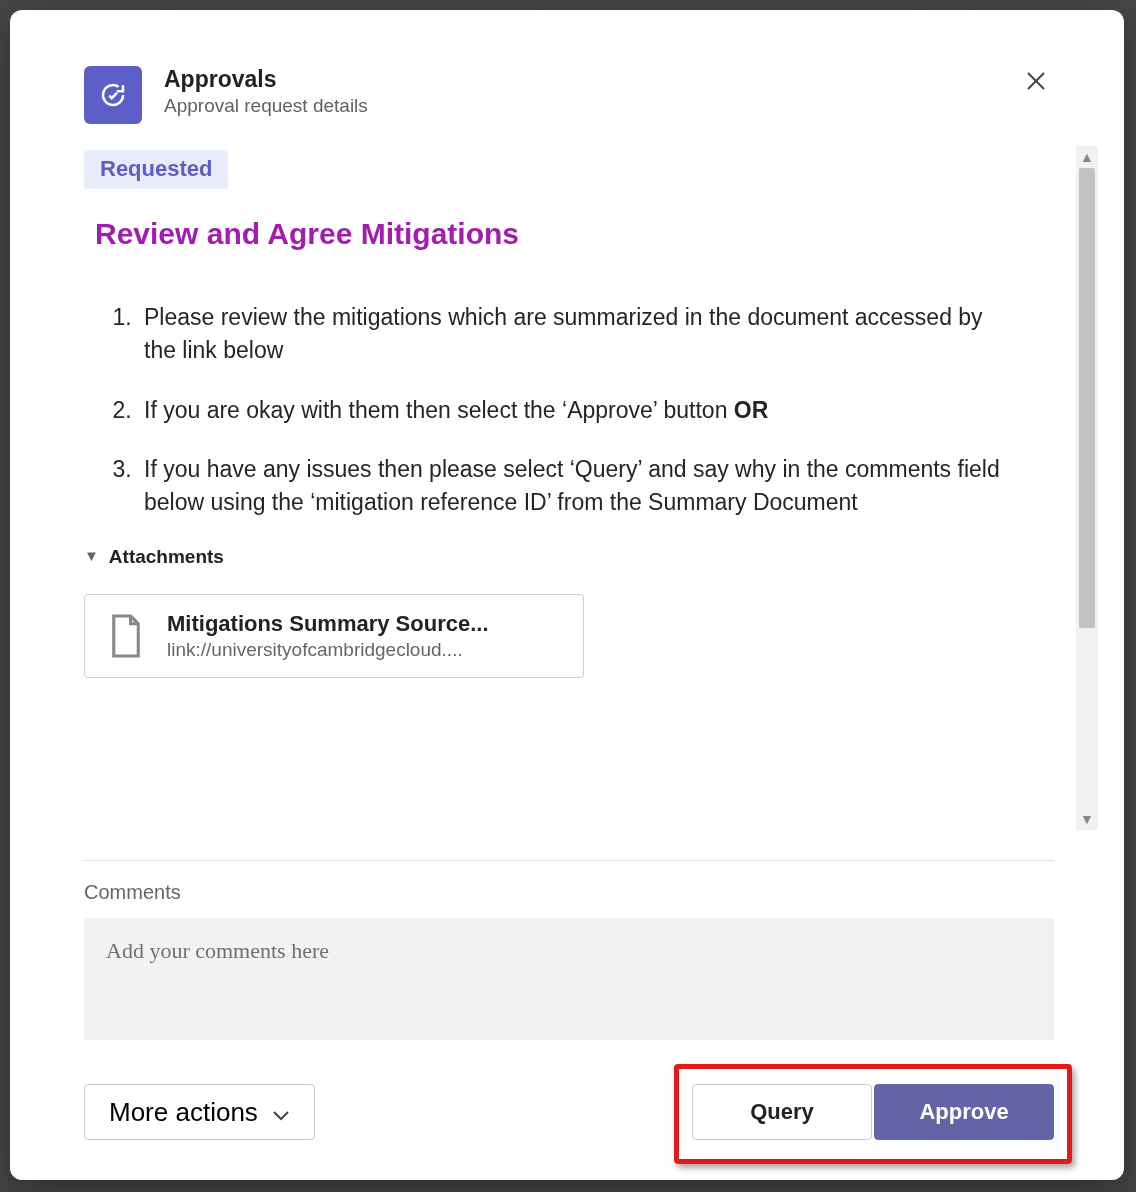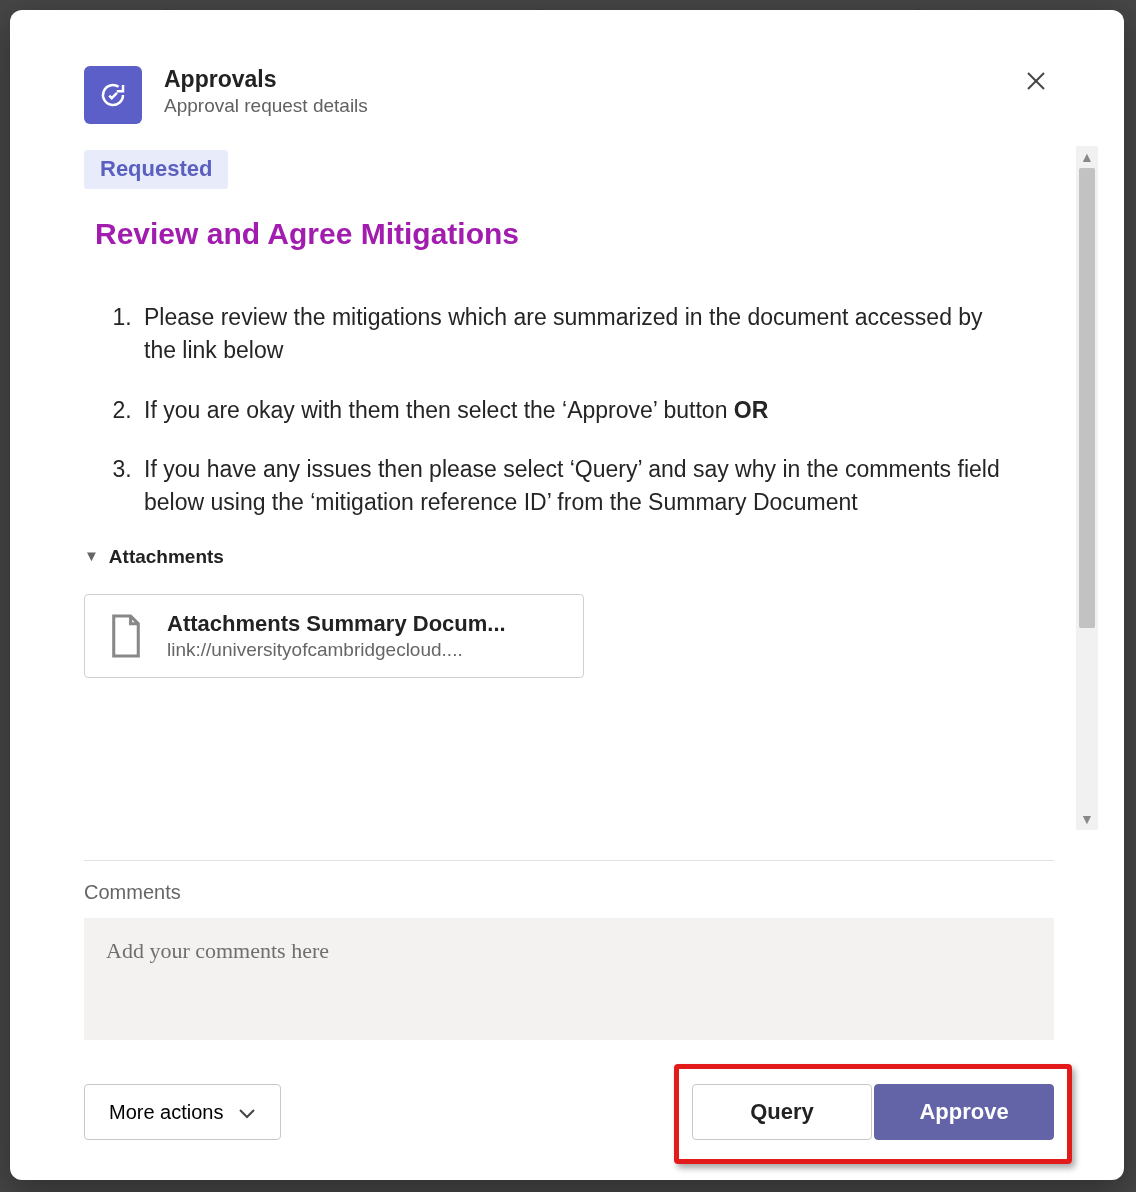--- a/index.html
+++ b/index.html
@@ -130,21 +130,21 @@
       display: flex; align-items: center; justify-content: space-between;
       margin-top: 44px;
       position: relative;
     }
     .more-actions {
       height: 56px;
       border: 1px solid #c8c8c8;
       background: #fff;
       border-radius: 4px;
       padding: 0 24px;
-      font-size: 20px;
+      font-size: 26px;
       display: flex; align-items: center; gap: 14px;
       cursor: pointer;
     }
     .more-actions .chev { color: #444; }
 
     .action-group { position: relative; display: flex; gap: 2px; }
     .btn {
       height: 56px; min-width: 180px;
       border-radius: 4px;
       font-size: 22px; font-weight: 700;
@@ -236,21 +236,21 @@
       </div>
 
       <div class="attachment-card">
         <div class="doc-icon">
           <svg viewBox="0 0 24 30">
             <path d="M4 2h11l5 5v21H4z"></path>
             <path d="M15 2v5h5"></path>
           </svg>
         </div>
         <div class="attachment-meta" style="width:380px;">
-          <div class="attachment-name">Attachments Summary Docum...</div>
+          <div class="attachment-name">Mitigations Summary Source...</div>
           <div class="attachment-url">link://universityofcambridgecloud....</div>
         </div>
       </div>
     </div>
 
     <div class="divider"></div>
 
     <div class="comments-label">Comments</div>
     <textarea class="comments-box" placeholder="Add your comments here" style=""></textarea>
 

